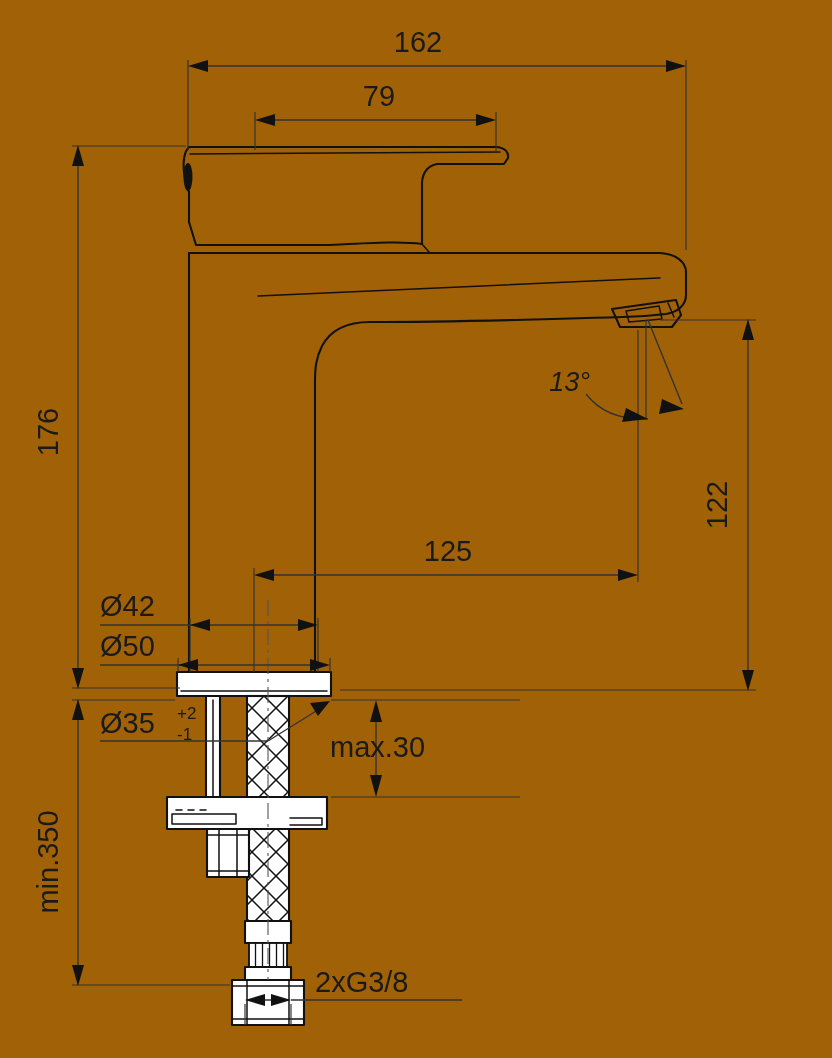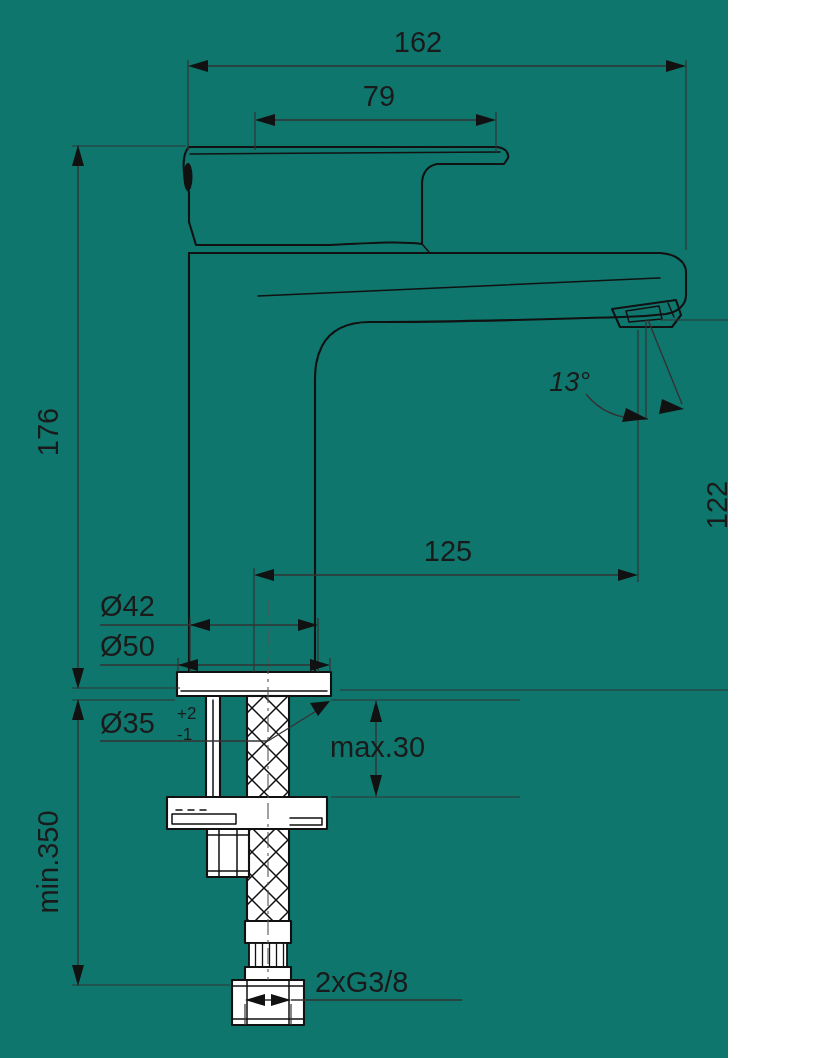--- a/index.html
+++ b/index.html
@@ -5,23 +5,23 @@
   html, body {
     margin: 0;
     padding: 0;
     background: #ffffff;
   }
   body {
     font-family: "Liberation Sans", sans-serif;
   }
   #drawing-root {
     position: relative;
-    width: 728px;
+    width: 832px;
     height: 1058px;
-    background: #0f766e;
+    background: #a16207;
     overflow: hidden;
   }
   svg#cad {
     display: block;
     width: 832px;
     height: 1058px;
   }
   .dimtext {
     font-family: "Liberation Sans", sans-serif;
     font-size: 29px;

